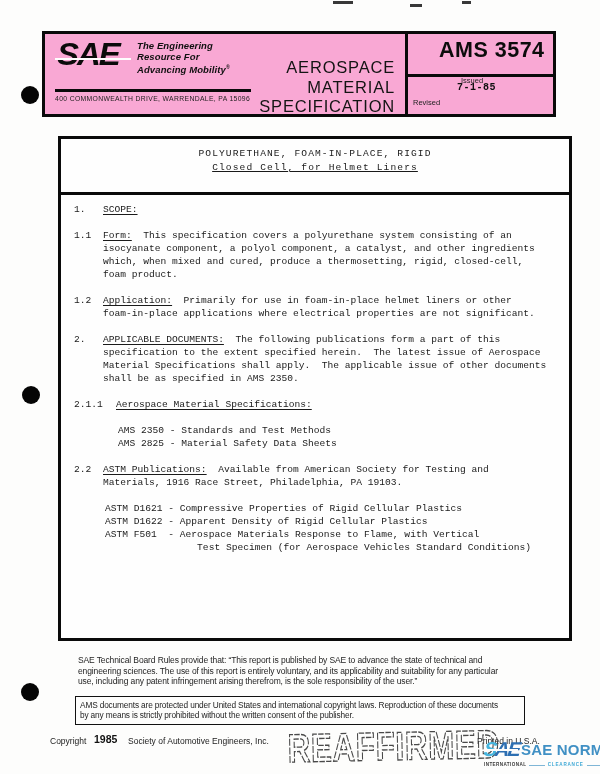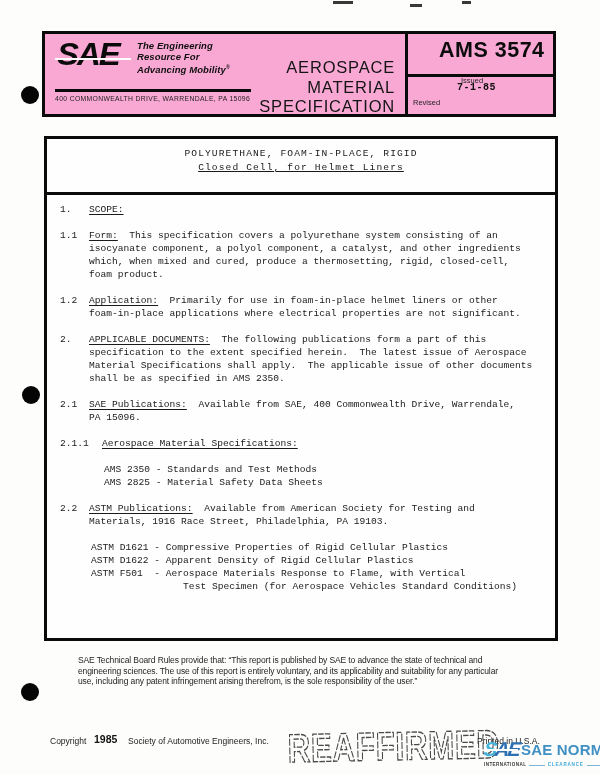--- a/index.html
+++ b/index.html
@@ -54,21 +54,21 @@
   .hdr-hdiv { position:absolute; left:360px; right:0; top:40px; height:3px; background:#0a0a0a; }
   .issued-label  { position:absolute; left:368px; top:42px; font:400 7.5px/9px "Liberation Sans", sans-serif; color:#222;margin-left:48px; }
   .revised-label { position:absolute; left:368px; top:64px; font:400 7.5px/9px "Liberation Sans", sans-serif; color:#222; }
   .issued-date {
     position:absolute; left:412px; top:48px;
     font:700 10px/12px "Liberation Mono","DejaVu Sans Mono", monospace; color:#101010; letter-spacing:.5px;
   }
 
   
   .main {
-    position:absolute; left:44px; top:136px; width:514px; height:505px;
+    position:absolute; left:58px; top:136px; width:514px; height:505px;
     border:3px solid #0a0a0a; background:#fefefe;
     font-family:"Liberation Mono","DejaVu Sans Mono", monospace; color:#1a1a1a;
   }
   .title-line { position:absolute; left:0; right:0; text-align:center;
     font-size:9.6px; letter-spacing:1.1px; white-space:pre; }
   .t1 { top:9px; } .t2 { top:23px;text-decoration:underline; }
   .title-div { position:absolute; left:0; right:0; top:53px; height:2.5px; background:#0a0a0a; }
   .bodytxt { position:absolute; left:13px; right:6px; top:64px; font-size:9.6px; line-height:13px; }
   .para { display:flex; margin-bottom:13px; }
   .para .num { flex:none; width:29px; white-space:pre; }
@@ -185,25 +185,20 @@
       </div>
 
       <div class="para">
         <div class="num">2.</div>
         <div class="ptext"><span class="sec-h">APPLICABLE DOCUMENTS:</span><span>  The following publications form a part of this
 specification to the extent specified herein.  The latest issue of Aerospace
 Material Specifications shall apply.  The applicable issue of other documents
 shall be as specified in AMS 2350.</span></div>
       </div>
 
-      <div class="para">
-        <div class="num">2.1</div>
-        <div class="ptext"><span class="sec-h">SAE Publications:</span><span>  Available from SAE, 400 Commonwealth Drive, Warrendale,
-PA 15096.</span></div>
-      </div>
 
       <div class="para w211">
         <div class="num">2.1.1</div>
         <div class="ptext"><span class="sec-h">Aerospace Material Specifications:</span><span></span></div>
       </div>
 
       <ul class="doc-list">
         <li>AMS 2350 - Standards and Test Methods</li>
         <li>AMS 2825 - Material Safety Data Sheets</li>
       </ul>
@@ -220,20 +215,22 @@
         <li>ASTM F501  - Aerospace Materials Response to Flame, with Vertical</li>
         <li>                Test Specimen (for Aerospace Vehicles Standard Conditions)</li>
       </ul>
 
     </div>
   </div>
 
   <div class="board-rules">SAE Technical Board Rules provide that: “This report is published by SAE to advance the state of technical and
 engineering sciences. The use of this report is entirely voluntary, and its applicability and suitability for any particular
 use, including any patent infringement arising therefrom, is the sole responsibility of the user.”</div>
+  <div class="notice-box">AMS documents are protected under United States and international copyright laws. Reproduction of these documents
+by any means is strictly prohibited without the written consent of the publisher.</div>
   <span class="cpy-label">Copyright</span>
   <span class="cpy-year">1985</span>
   <span class="cpy-owner">Society of Automotive Engineers, Inc.</span>
   <span class="printed">Printed in U.S.A.</span>
 
   <svg class="stamp-svg" viewBox="0 0 215 58">
     <text x="2" y="44" transform="scale(0.78,1)">REAFFIRMED</text>
   </svg>
 
   <div class="wm">

